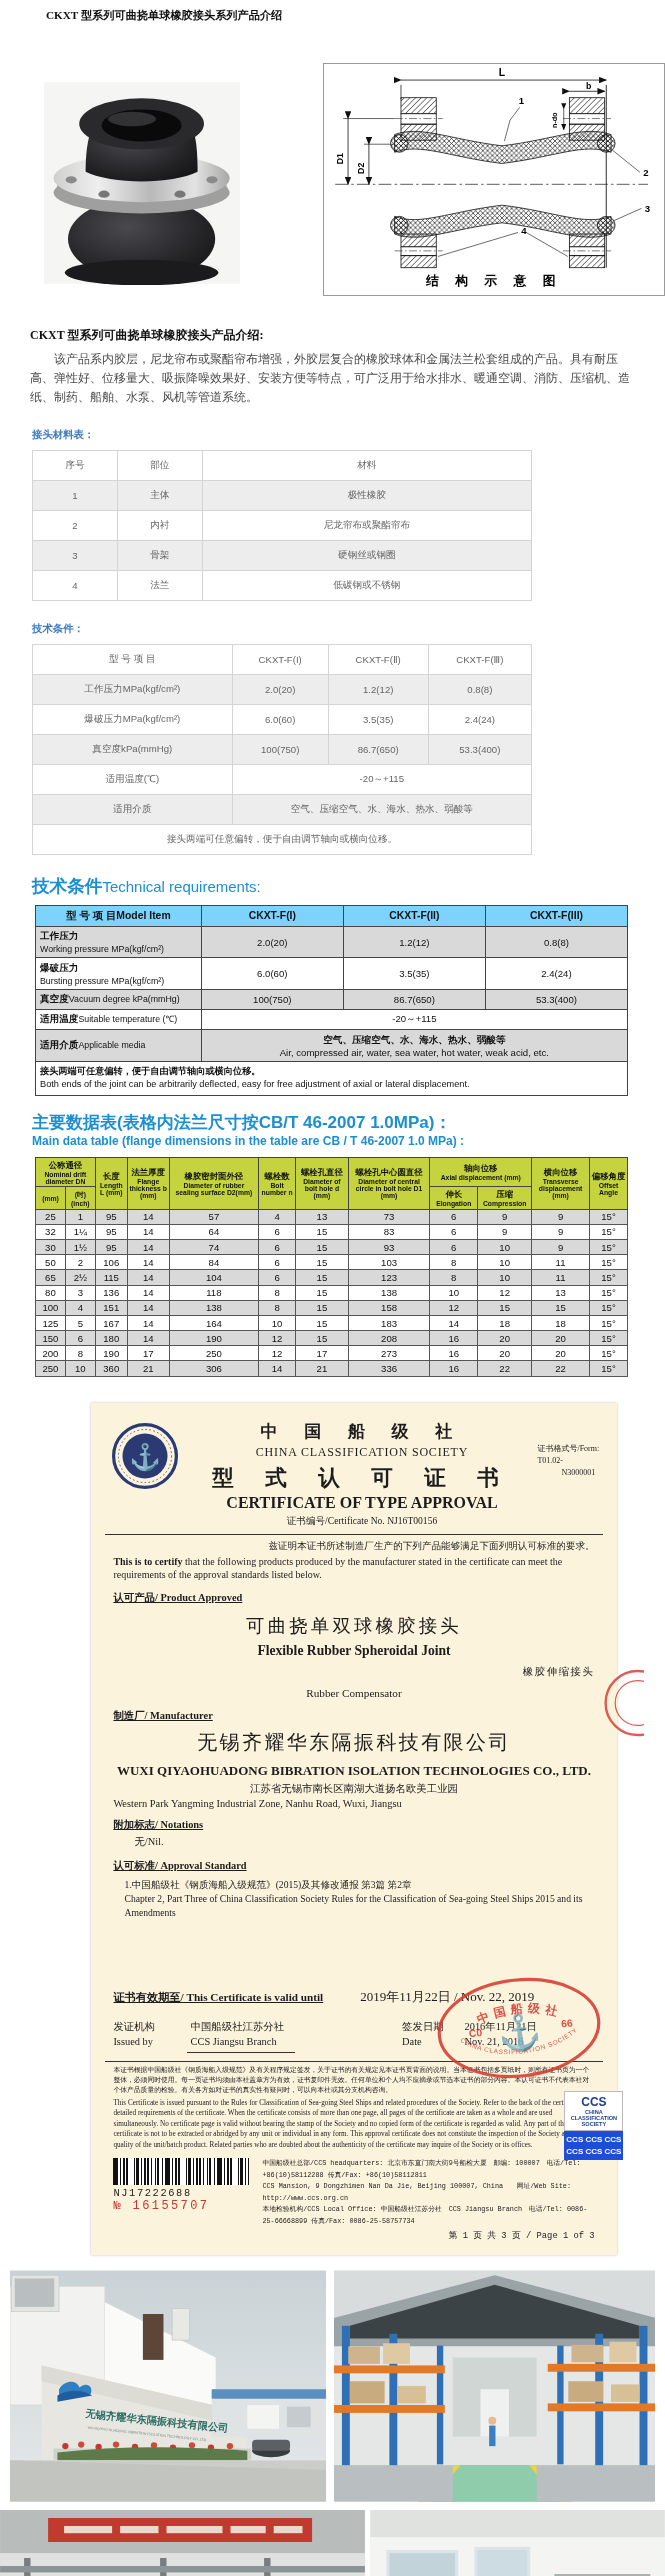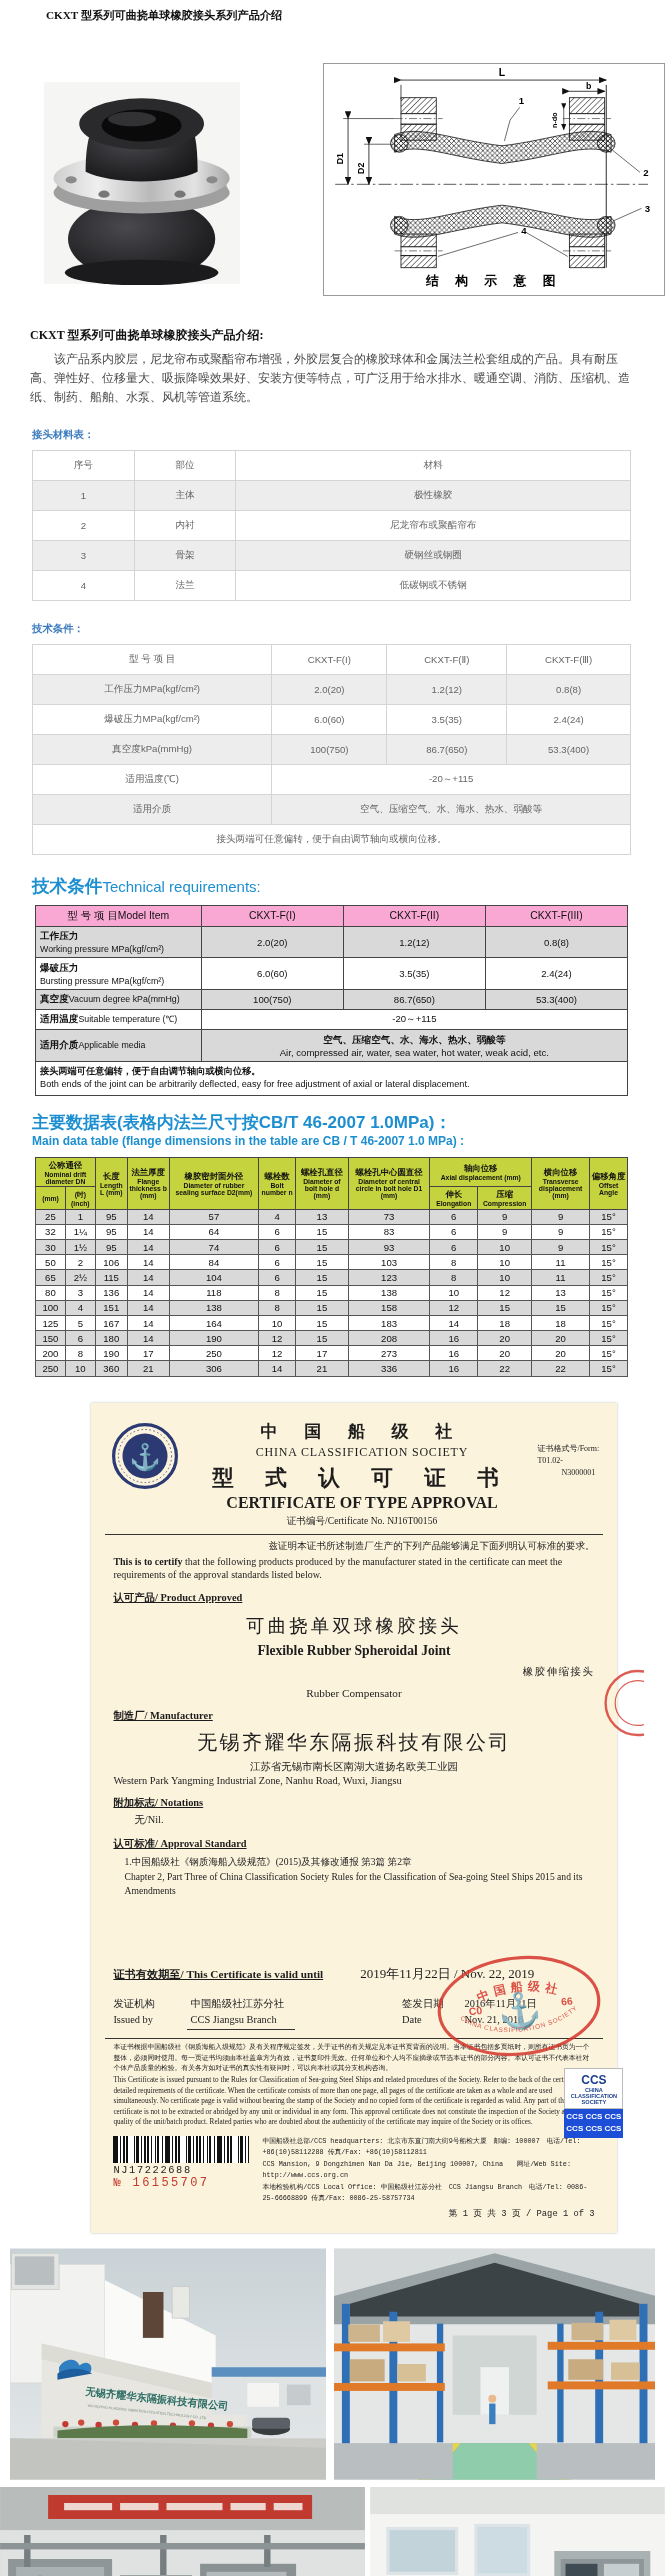--- a/index.html
+++ b/index.html
@@ -13,38 +13,38 @@
 
   
   .intro{margin:27px 30px 0 30px;font-family:"Liberation Serif",serif;}
   .intro h2{font-size:12px;color:#111;margin:0 0 6.4px 0;}
   .intro p{font-size:12px;line-height:19px;color:#4a4a4a;margin:0;text-indent:2em;}
 
   
   .blue-label{color:#3c7bbe;font-size:10.4px;font-weight:bold;margin:21px 0 0 32px;}
 
   
-  table.plain{border-collapse:collapse;width:599px;margin:8px 0 0 32px;font-size:9.6px;color:#666;}
+  table.plain{border-collapse:collapse;width:500px;margin:8px 0 0 32px;font-size:9.6px;color:#666;}
   table.plain th,table.plain td{border:0.8px solid #d4d4d4;text-align:center;padding:8px 4.8px;font-weight:normal;background:#fff;}
   table.plain tr.alt td{background:#ededed;}
   table.materials td:nth-child(1){width:17%;}
   table.materials td:nth-child(2){width:17%;}
   table.tech1 td:nth-child(1),table.tech1 th:nth-child(1){width:40%;}
 
   
   .h-blue{margin:19px 0 0 32px;}
   .h-blue .cn{color:#1d8fd1;font-weight:bold;font-size:17.6px;}
   .h-blue .en{color:#1d8fd1;font-size:15px;}
   .h-blue2{margin:17.6px 0 0 32px;line-height:1.15;}
   .h-blue2 .cn{display:block;color:#1d8fd1;font-weight:bold;font-size:17px;}
   .h-blue2 .en{display:block;color:#1d8fd1;font-weight:bold;font-size:12px;margin-top:2.4px;}
 
   table.imgtab{border-collapse:collapse;width:593px;margin:6.4px 0 0 35px;font-size:9.6px;color:#111;border:1.6px solid #444;}
   table.imgtab th,table.imgtab td{border:0.8px solid #444;text-align:center;padding:3.2px 4px;}
-  table.imgtab th{background:#f9a8d4;font-size:10.4px;font-weight:normal;color:#101010;}
+  table.imgtab th{background:#7dd3fc;font-size:10.4px;font-weight:bold;color:#101010;}
   table.imgtab tr.g td{background:#d9d9d9;}
   table.imgtab td.lbl{text-align:left;}
   .lbl .cn{font-weight:bold;font-size:9.6px;}
   .lbl .en{font-size:8.8px;}
   td.note-cell{text-align:left !important;font-size:9.2px;line-height:1.45;}
 
   
   table.maintab{border-collapse:collapse;width:593px;margin:8px 0 0 35px;border:1.6px solid #444;color:#111;}
   table.maintab th{background:#c5d43e;border:0.8px solid #444;padding:1.6px 1.6px;font-weight:bold;vertical-align:middle;}
   table.maintab th .cn{display:block;font-size:8.4px;}
@@ -620,20 +620,21 @@
     </div>
 
     <div class="cert-label">认可产品/ Product Approved</div>
     <div class="cert-prod-cn serif-svg">可曲挠单双球橡胶接头</div>
     <div class="cert-prod-en">Flexible Rubber Spheroidal Joint</div>
     <div class="cert-prod2-cn">橡胶伸缩接头</div>
     <div class="cert-prod2-en">Rubber Compensator</div>
 
     <div class="cert-label">制造厂/ Manufacturer</div>
     <div class="cert-manu-cn">无锡齐耀华东隔振科技有限公司</div>
+    <div class="cert-manu-en">WUXI QIYAOHUADONG BIBRATION ISOLATION TECHNOLOGIES CO., LTD.</div>
     <div class="cert-addr-cn">江苏省无锡市南长区南湖大道扬名欧美工业园</div>
     <div class="cert-addr-en">Western Park Yangming Industrial Zone, Nanhu Road, Wuxi, Jiangsu</div>
 
     <div class="cert-label">附加标志/ Notations</div>
     <div class="cert-small">无/Nil.</div>
 
     <div class="cert-label">认可标准/ Approval Standard</div>
     <div class="cert-std">
       <span>1.中国船级社《钢质海船入级规范》(2015)及其修改通报 第3篇 第2章</span><br>
       <span>Chapter 2, Part Three of China Classification Society Rules for the Classification of Sea-going Steel Ships 2015 and its Amendments</span>

